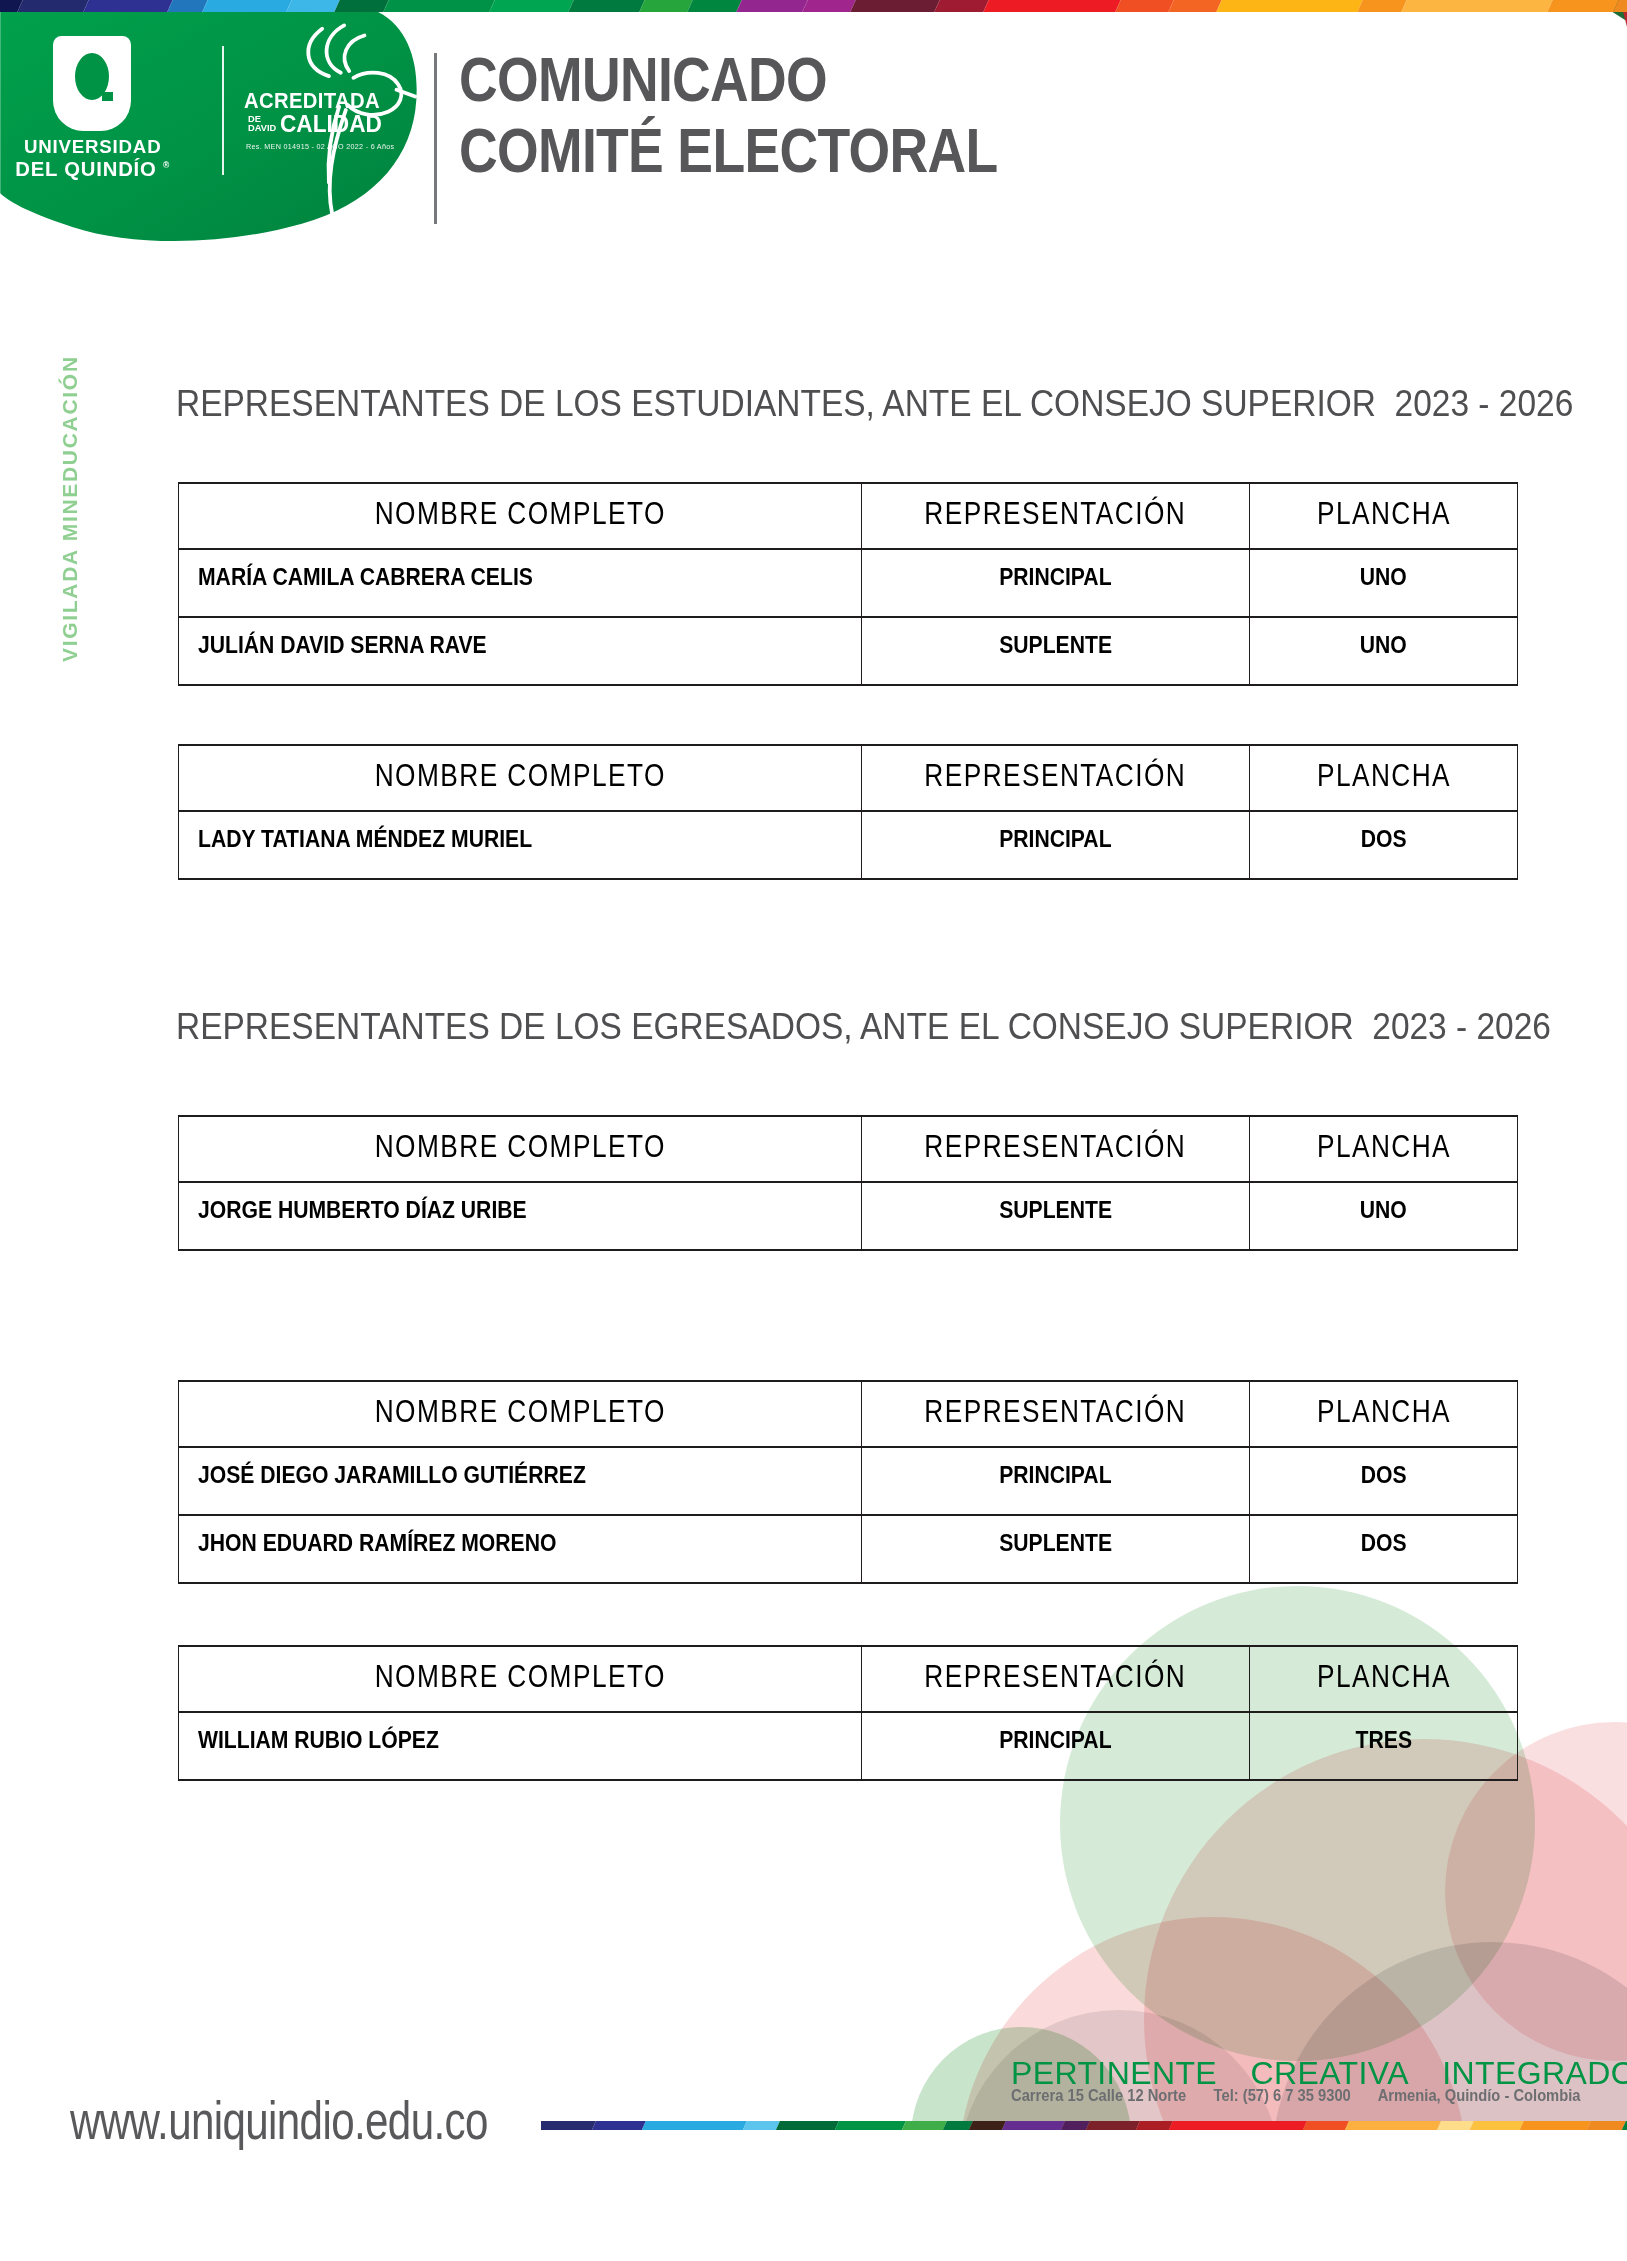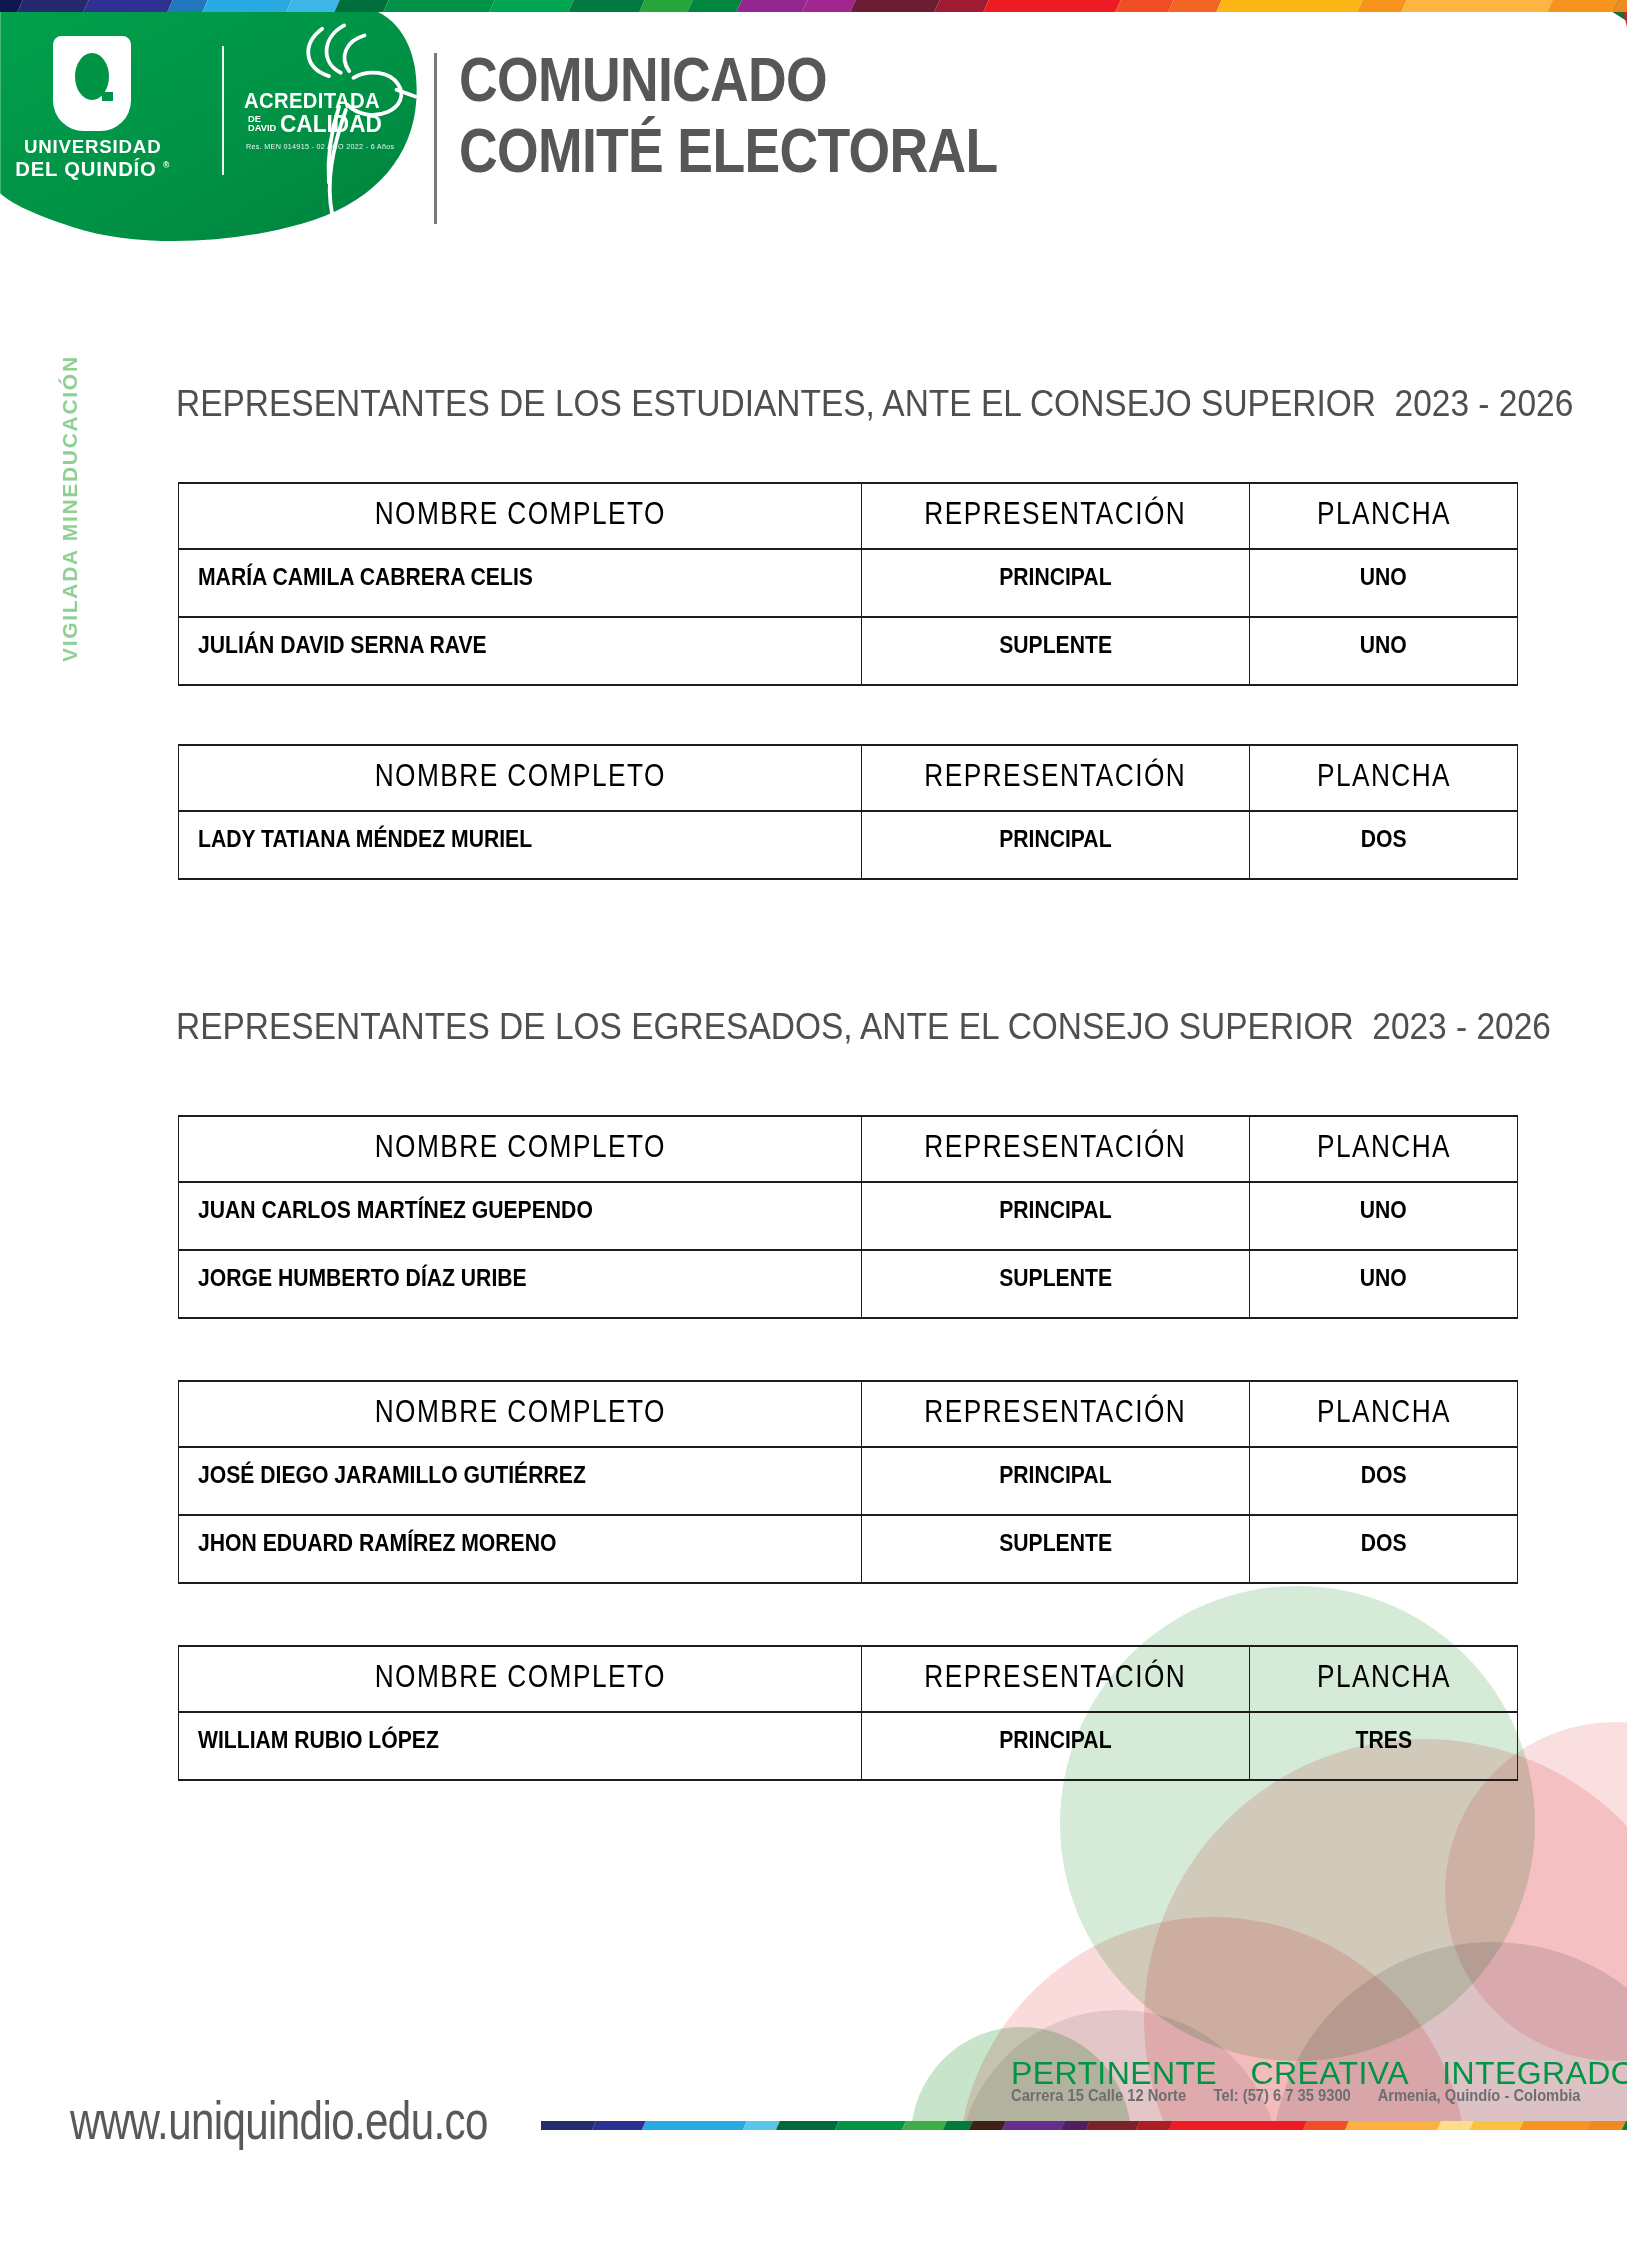--- a/index.html
+++ b/index.html
@@ -248,25 +248,20 @@
       </colgroup>
       <thead>
         <tr>
           <th><span class="sx">NOMBRE COMPLETO</span></th>
           <th><span class="sx">REPRESENTACIÓN</span></th>
           <th><span class="sx">PLANCHA</span></th>
         </tr>
       </thead>
       <tbody>
         <tr>
-          <td class="name"><span class="sx">JUAN CARLOS MARTÍNEZ GUEPENDO</span></td>
-          <td class="ctr"><span class="sx">PRINCIPAL</span></td>
-          <td class="ctr"><span class="sx">UNO</span></td>
-        </tr>
-        <tr>
           <td class="name"><span class="sx">JORGE HUMBERTO DÍAZ URIBE</span></td>
           <td class="ctr"><span class="sx">SUPLENTE</span></td>
           <td class="ctr"><span class="sx">UNO</span></td>
         </tr>
       </tbody>
     </table>
   <table class="tbl tbl4">
       <colgroup>
         <col style="width: 51%;">
         <col style="width: 29%;">

